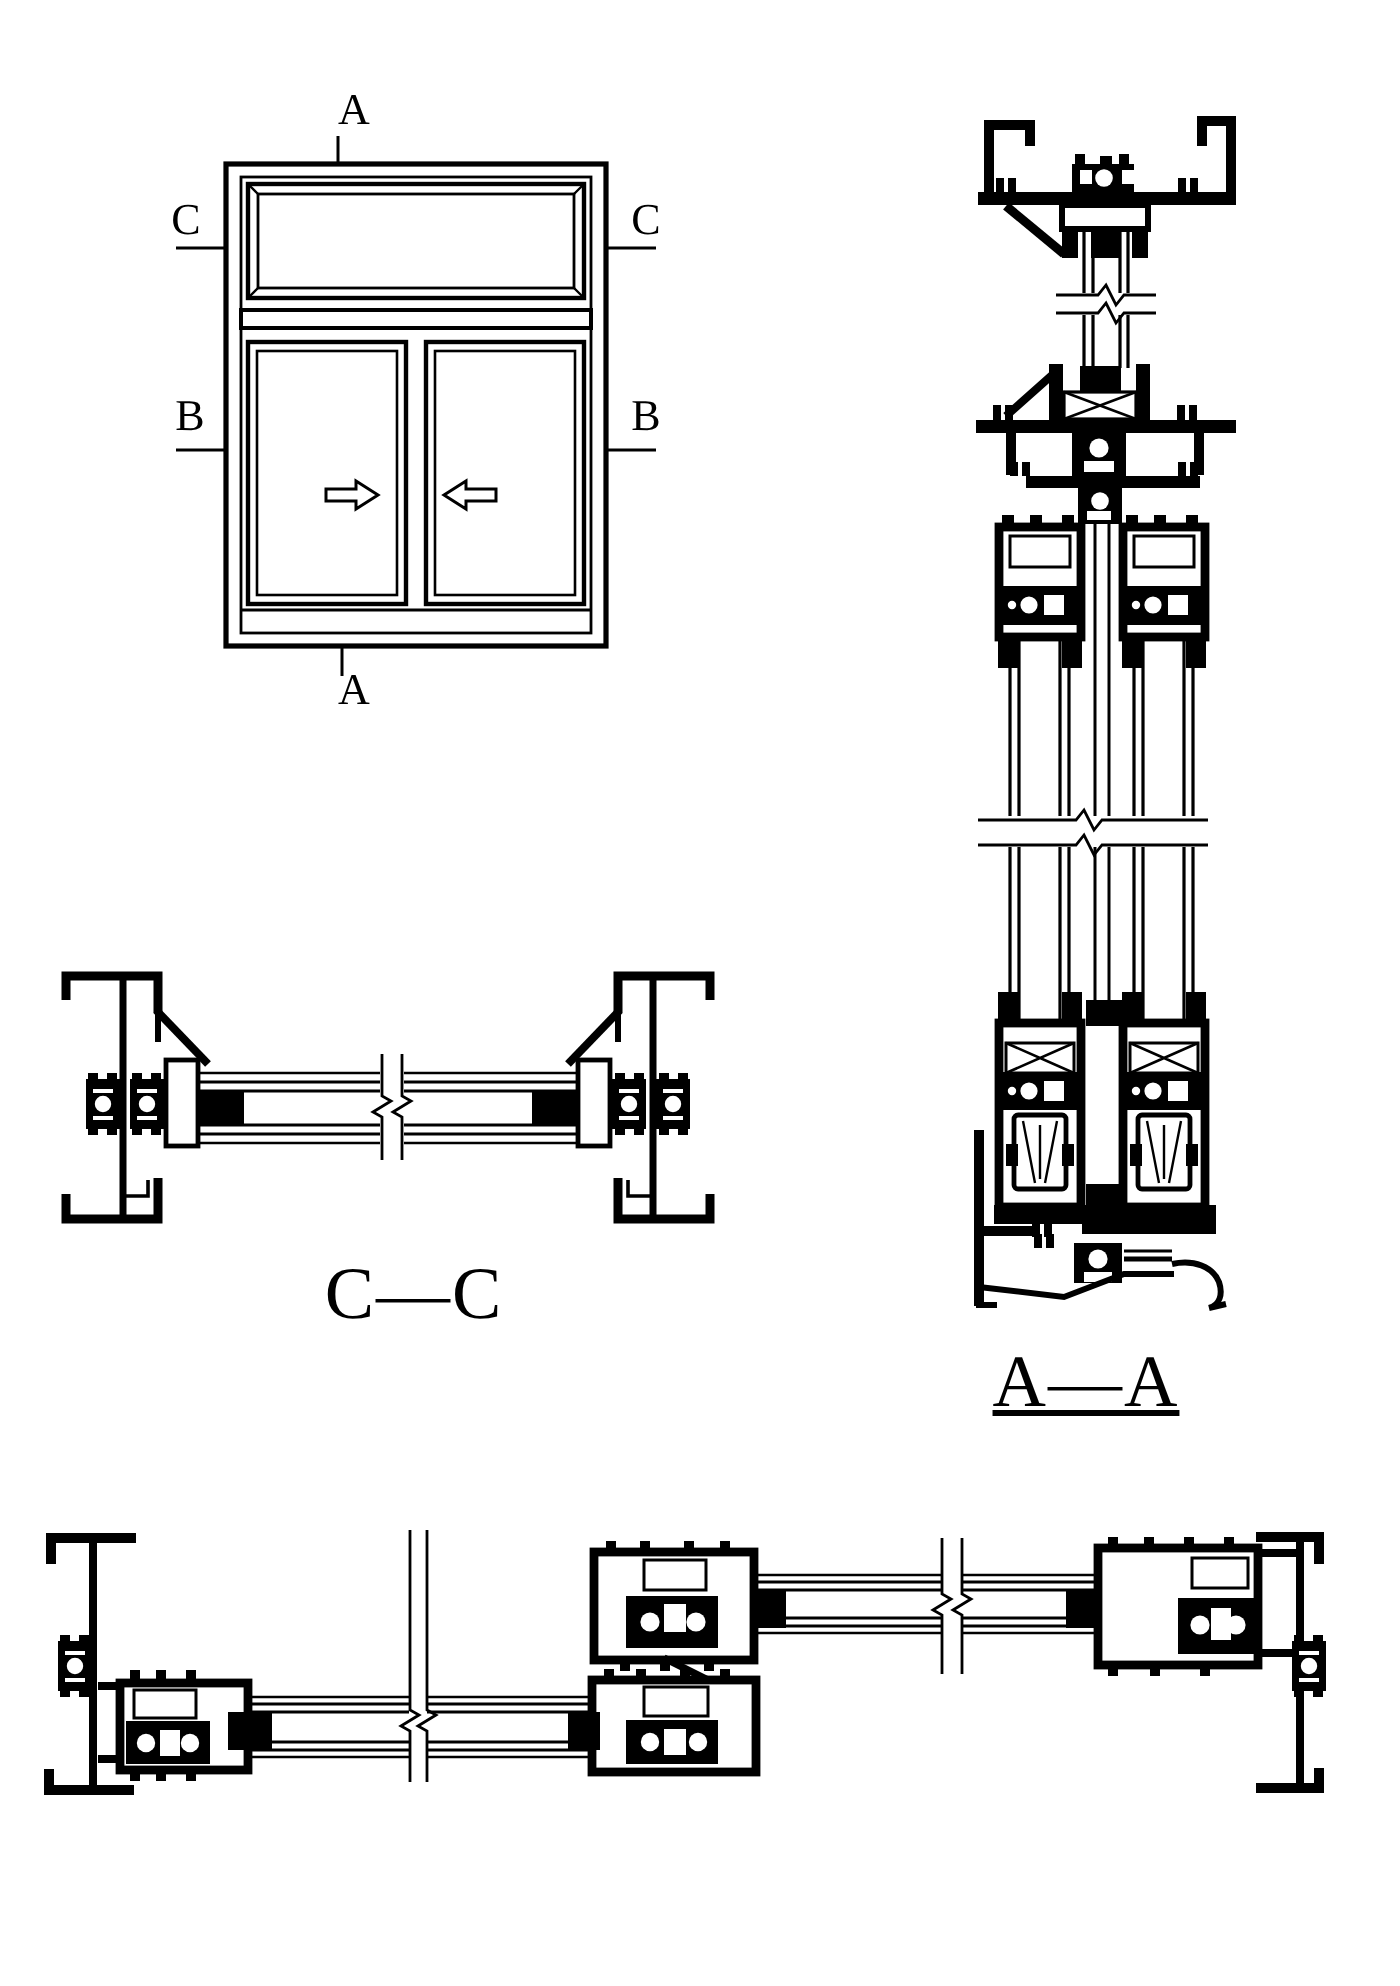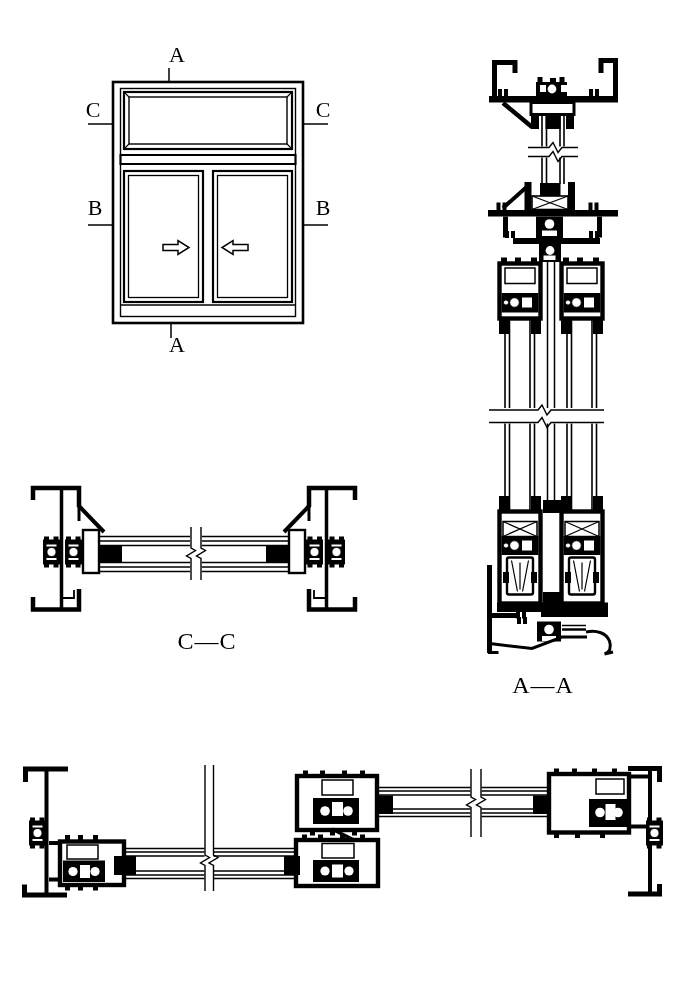--- a/index.html
+++ b/index.html
@@ -2,21 +2,21 @@
 <html><head>
 <meta charset="utf-8">
 <style>
   html,body{margin:0;padding:0;background:#fff;}
   #canvas{position:relative;width:700px;height:993px;background:#fff;overflow:hidden;
           font-family:"Liberation Serif","DejaVu Serif",serif;}
   svg{position:absolute;left:0;top:0;}
   .lbl{position:absolute;color:#000;text-align:center;line-height:1;
        font-family:"Liberation Serif","DejaVu Serif",serif;}
   .marker{font-size:22px;width:34px;}
-  .sect{font-size:24px;width:140px;letter-spacing:1px;}
+  .sect{font-size:37px;width:140px;letter-spacing:1px;}
 </style>
 </head>
 <body>
 
 <div id="canvas">
 
 <svg width="700" height="993" viewBox="0 0 700 993">
 <defs>
 
   <g id="boss">
@@ -307,15 +307,15 @@
 </svg>
 
 <div class="lbl marker" style="left:160px;top:44px;">A</div>
 <div class="lbl marker" style="left:76px;top:99px;">C</div>
 <div class="lbl marker" style="left:306px;top:99px;">C</div>
 <div class="lbl marker" style="left:78px;top:197px;">B</div>
 <div class="lbl marker" style="left:306px;top:197px;">B</div>
 <div class="lbl marker" style="left:160px;top:334px;">A</div>
 
 <div class="lbl sect" style="left:137px;top:629px;">C—C</div>
-<div class="lbl sect" style="left:473px;top:673px;">A—A</div>
+<div class="lbl sect" style="left:473px;top:673px;text-decoration:underline;">A—A</div>
 
 </div>
 
 </body></html>

